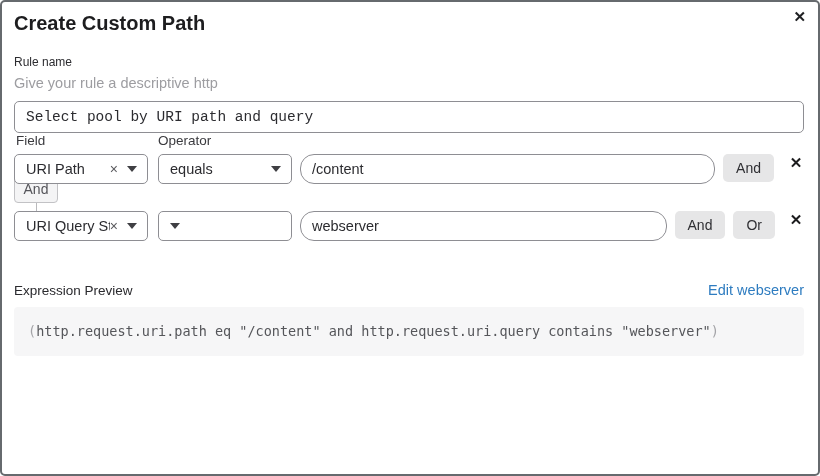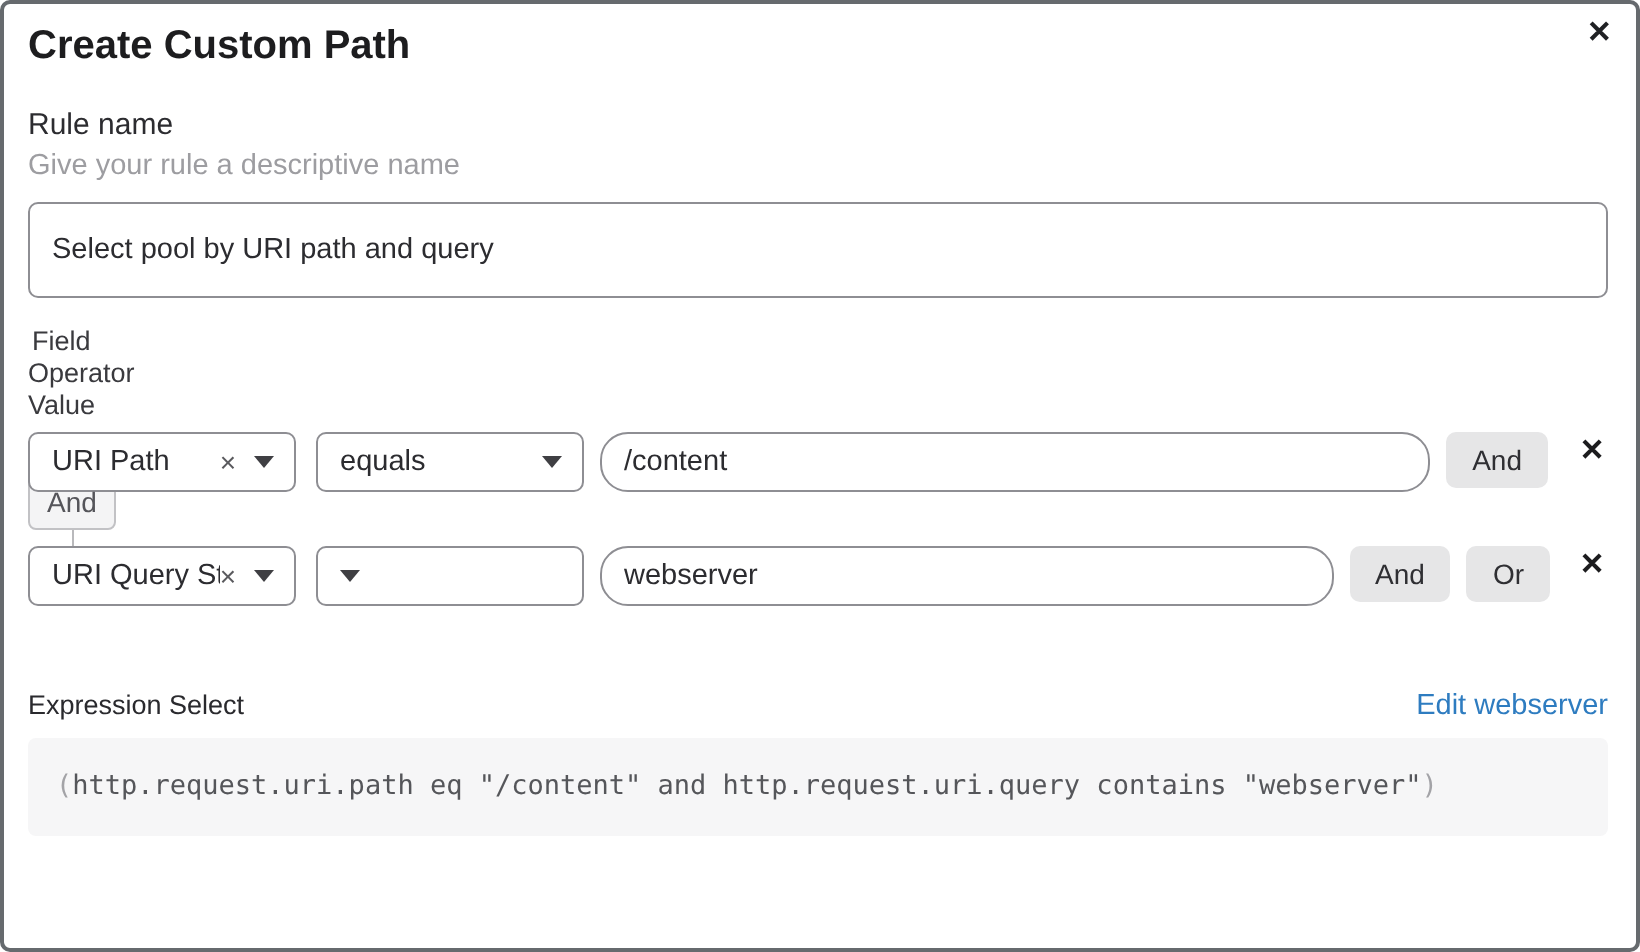--- a/index.html
+++ b/index.html
@@ -33,60 +33,58 @@
   .title {
     margin-top: 9px;
     font-size: 20px;
     line-height: 25px;
     font-weight: 700;
     color: #1d1d1f;
   }
 
   .field-label {
     margin-top: 17px;
-    font-size: 15px;
+    font-size: 12px;
     line-height: 19px;
     color: #2c2c30;
   }
   .helper-text {
     margin-top: 2px;
     font-size: 14.5px;
     line-height: 18px;
     color: #9d9da1;
   }
   .text-input {
     display: block;
     margin-top: 9px;
     width: 100%;
-    height: 48px;
+    height: 32px;
     border: 1px solid #8e8e93;
     border-radius: 5px;
     padding: 0 11px;
-    font-family: Liberation Sans, sans-serif;
+    font-family: Liberation Mono, monospace;
     font-size: 14.5px;
     color: #2c2c30;
     background: #fff;
     outline: none;
   }
 
   .section-heading {
     margin-top: 45px;
     font-size: 15px;
     line-height: 18px;
     font-weight: 700;
     color: #222226;
   }
 
   .col-labels {
     display: flex;
-    margin-top: 14px;
     font-size: 13.5px;
     line-height: 16px;
     color: #3a3a3e;
-    flex-direction: column;
   }
   .col-labels .col-field { width: 144px; padding-left: 2px; }
   .col-labels .col-operator { width: 142px; }
   .col-labels .col-value { flex: 1; }
 
   .cond-row {
     display: flex;
     align-items: flex-start;
     margin-top: 5px;
     height: 14px;
@@ -203,28 +201,27 @@
 <body>
 
 <div class="dialog">
   <span class="close-btn">✕</span>
 
   <div class="content">
 
     <h1 class="title">Create Custom Path</h1>
 
     <div class="field-label">Rule name</div>
-    <div class="helper-text">Give your rule a descriptive name</div>
+    <div class="helper-text">Give your rule a descriptive http</div>
     <input class="text-input" type="text" value="Select pool by URI path and query" style="">
 
 
     <div class="col-labels">
       <div class="col-field">Field</div>
       <div class="col-operator">Operator</div>
-      <div class="col-value">Value</div>
     </div>
 
     <div class="cond-row">
       <div class="select-box">
         <span class="select-text">URI Path</span>
         <span class="clear-x">×</span>
         <span class="chevron"></span>
       </div>
       <div class="select-box operator">
         <span class="select-text">equals</span>
@@ -250,19 +247,19 @@
       <div class="select-box operator">
         <span class="chevron"></span>
       </div>
       <input class="value-input" type="text" value="webserver" style="">
       <button class="conj-btn">And</button>
       <button class="conj-btn">Or</button>
       <span class="row-delete" style="margin-left:13px;">✕</span>
     </div>
 
     <div class="expr-header">
-      <span class="expr-label">Expression Select</span>
+      <span class="expr-label">Expression Preview</span>
       <a class="expr-link">Edit webserver</a>
     </div>
     <div class="expr-code"><span class="paren">(</span><span>http.request.uri.path eq "/content" and http.request.uri.query contains "webserver"</span><span class="paren">)</span></div>
 
   </div>
 </div>
 
 </body></html>

